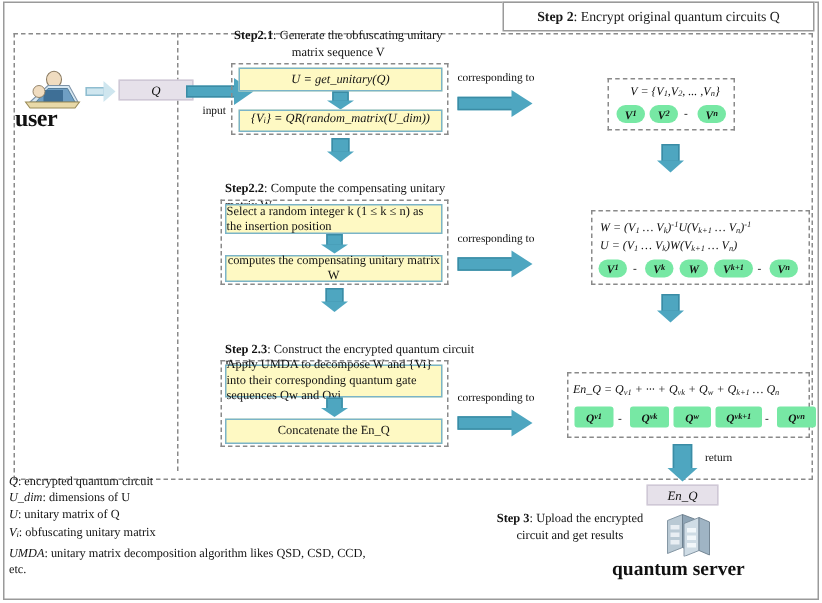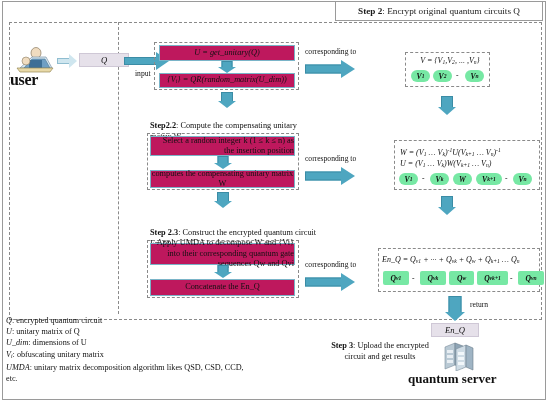--- a/index.html
+++ b/index.html
@@ -51,31 +51,31 @@
   .it{font-style:italic;}
 
   
   .dashgroup{
     border:1px dashed #8a8a8a;
     box-sizing:border-box;
   }
 
   
   .pbox{
-    background:#be185d;
+    background:#fef9c3;
     border:1px solid #7ab4c8;
     box-sizing:border-box;
     display:flex;align-items:center;justify-content:center;
     font-size:8.3px;
     line-height:10.5px;
     text-align:center;
     color:#111;
     padding:1px 0;
   }
-  .pbox.left{justify-content:flex-start;text-align:right;}
+  .pbox.left{justify-content:flex-start;text-align:left;}
 
   
   .qbox{
     background:#e6e1ea;
     border:1px solid #cfc8d6;
     box-sizing:border-box;
     display:flex;align-items:center;justify-content:center;
     font-size:8.6px;font-style:italic;
     color:#111;
   }
@@ -177,20 +177,23 @@
   </div>
 
   <div class="abs qbox" style="left:79px;top:53px;width:50px;height:14px;">Q</div>
 
   <div class="aright" style="left:124px;top:52px;width:46px;height:18px;">
     <div class="shaft" style="width:34px;height:8px;"></div>
     <div class="head" style="left:32px;border-top:9px solid transparent;border-bottom:9px solid transparent;border-left:13px solid #4ea6c0;"></div>
   </div>
   <div class="abs tiny" style="left:135px;top:69px;">input</div>
 
+  <div class="abs cap" style="left:148px;top:19px;width:155px;text-align:center;">
+    <b>Step2.1</b><span>: Generate the obfuscating unitary matrix sequence V</span>
+  </div>
 
   <div class="abs dashgroup" style="left:154px;top:42px;width:145px;height:48px;"></div>
 
   <div class="abs pbox" style="left:159px;top:45px;width:136px;height:16px;">
     <span class="it">U = get_unitary(Q)</span>
   </div>
 
   <div class="adown" style="left:212px;top:61px;width:30px;height:12px;">
     <div class="shaft" style="width:11px;height:7px;"></div>
     <div class="head" style="top:6px;border-left:9px solid transparent;border-right:9px solid transparent;border-top:6px solid #4ea6c0;"></div>
@@ -338,19 +341,19 @@
         <rect x="6" y="16" width="6" height="3" fill="#f2f7fa"></rect>
         <rect x="6" y="21" width="6" height="3" fill="#f2f7fa"></rect>
       </g>
     </svg>
   </div>
 
   <div class="abs serverlabel" style="left:408px;top:371px;">quantum server</div>
 
   <div class="abs legend" style="left:6px;top:315px;width:250px;">
     <div><span class="it">Q</span><span>: encrypted  quantum circuit</span></div>
+    <div><span class="it">U_dim</span><span>: dimensions of U</span></div>
     <div><span class="it">U</span><span>: unitary matrix of Q</span></div>
-    <div><span class="it">U_dim</span><span>: dimensions of U</span></div>
     <div><span class="it">V<span class="sub">i</span></span><span>: obfuscating unitary matrix</span></div>
     <div><span class="it">UMDA</span><span>: unitary matrix decomposition algorithm likes QSD, CSD, CCD, etc.</span></div>
   </div>
 
 </div>
 
 </body></html>

